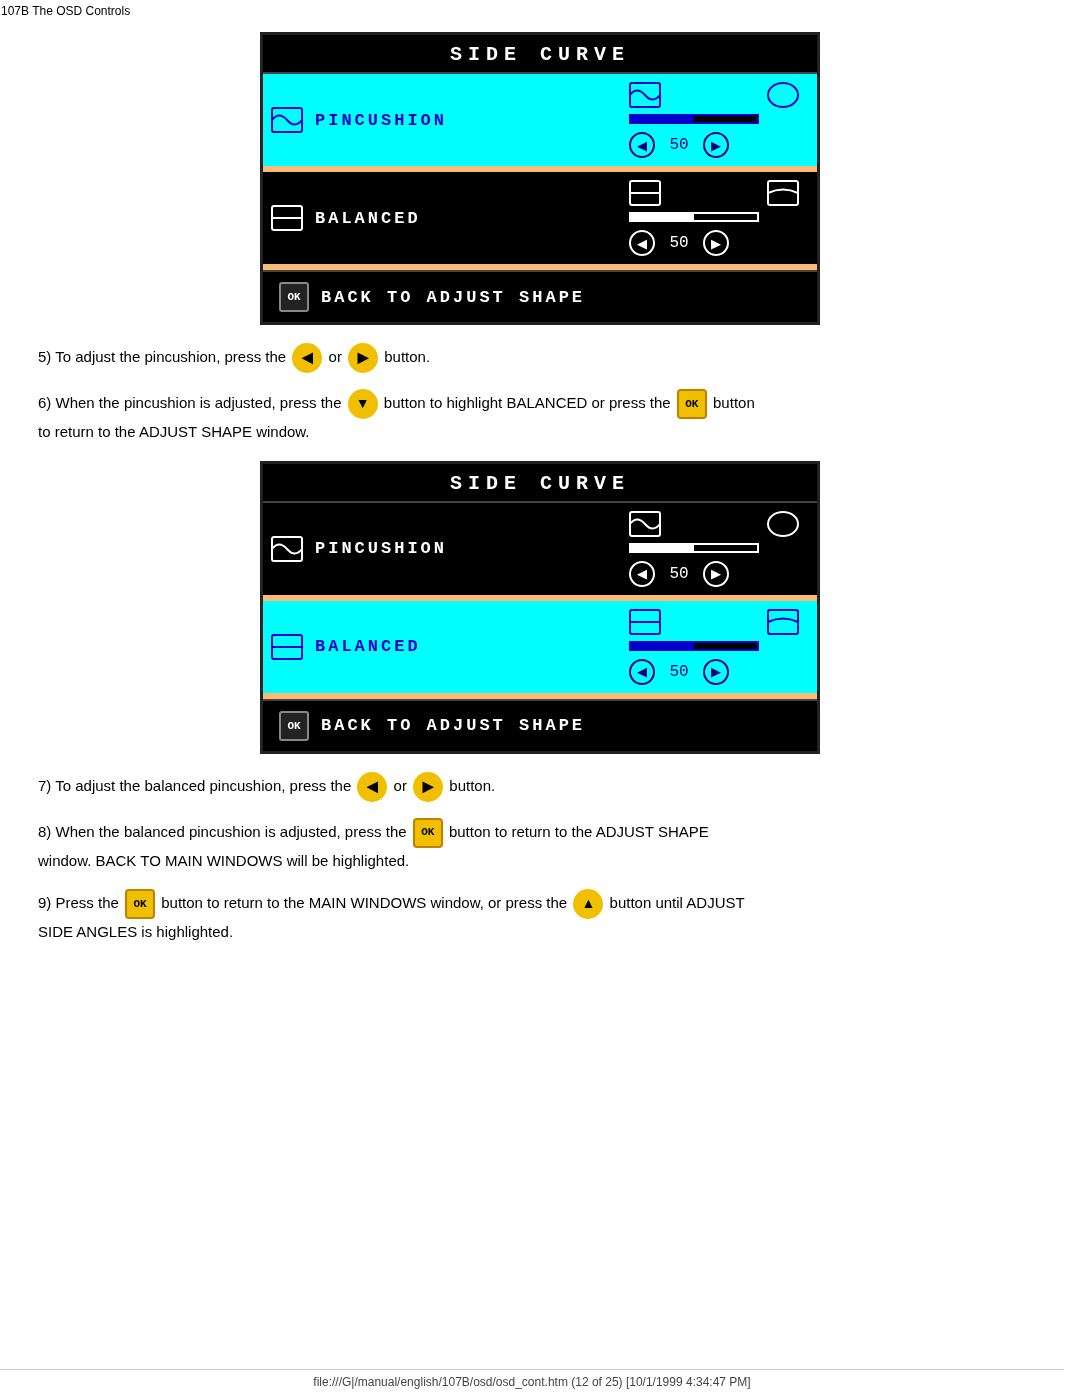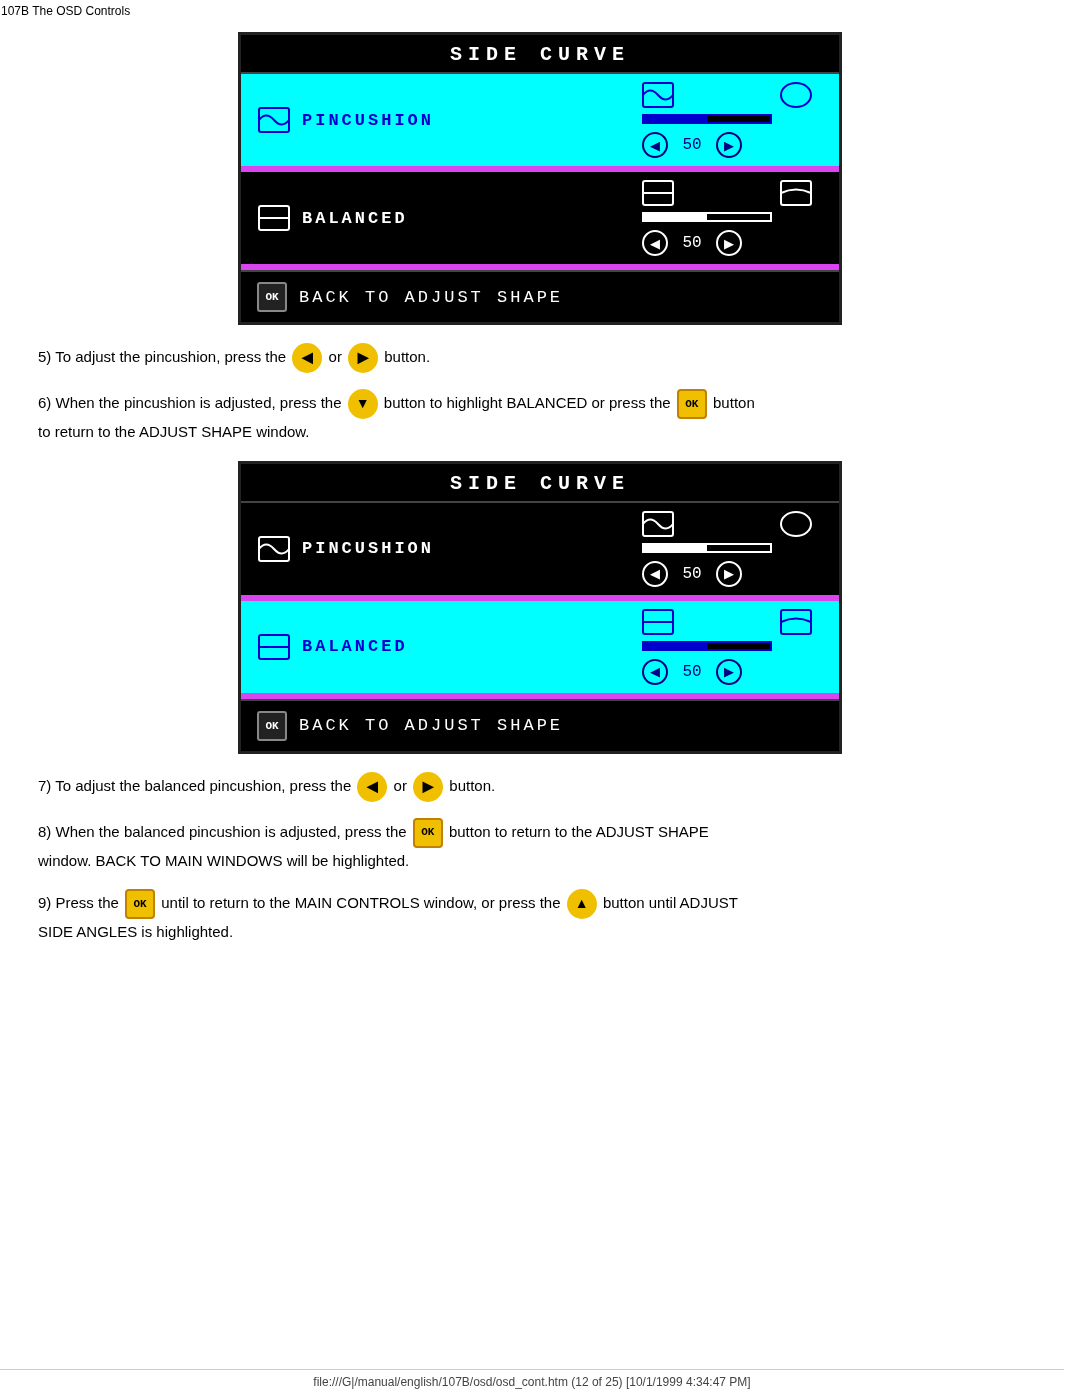--- a/index.html
+++ b/index.html
@@ -19,41 +19,41 @@
       color: #000;
     }
 
     .content-area {
       padding: 10px 30px 30px 30px;
     }
 
     
     .osd-box {
       border: 3px solid #222;
-      background: #d946ef;
-      width: 604px;
+      background: #fdba74;
+      width: 560px;
       margin: 0 auto 18px auto;
     }
 
     .osd-title {
       background: #000;
       color: #fff;
       text-align: center;
       font-family: 'Courier New', monospace;
       font-size: 20px;
       font-weight: bold;
       letter-spacing: 6px;
       padding: 8px 0 6px 0;
       border-bottom: 2px solid #444;
     }
 
     .osd-row {
       display: flex;
       align-items: center;
-      padding: 8px 17px;
+      padding: 8px 8px;
       background: #000;
     }
 
     .osd-row.highlighted {
       background: cyan;
     }
 
     .osd-row-label {
       display: flex;
       align-items: center;
@@ -128,21 +128,21 @@
       display: flex;
       align-items: center;
       gap: 12px;
       padding: 10px 16px;
     }
 
     .back-row-text {
       font-family: 'Courier New', monospace;
       font-size: 17px;
       letter-spacing: 3px;
-      font-weight: normal;
+      font-weight: bold;
       color: #fff;
     }
 
     .ok-badge {
       display: inline-flex;
       align-items: center;
       justify-content: center;
       width: 30px; height: 30px;
       border: 2px solid #888;
       border-radius: 3px;
@@ -400,21 +400,21 @@
     <span>8) When the balanced pincushion is adjusted, press the</span>
     <span class="inline-ok">OK</span>
     <span>button to return to the ADJUST SHAPE</span>
     <br>
     <span>window. BACK TO MAIN WINDOWS will be highlighted.</span>
   </p>
 
   <p class="instruction-para">
     <span>9) Press the</span>
     <span class="inline-ok">OK</span>
-    <span>until to return to the MAIN CONTROLS window, or press the</span>
+    <span>button to return to the MAIN WINDOWS window, or press the</span>
     <span class="inline-btn">▲</span>
     <span>button until ADJUST</span>
     <br>
     <span>SIDE ANGLES is highlighted.</span>
   </p>
 
 </div>
 
 <div class="footer-bar">
   <span>file:///G|/manual/english/107B/osd/osd_cont.htm (12 of 25) [10/1/1999 4:34:47 PM]</span>

